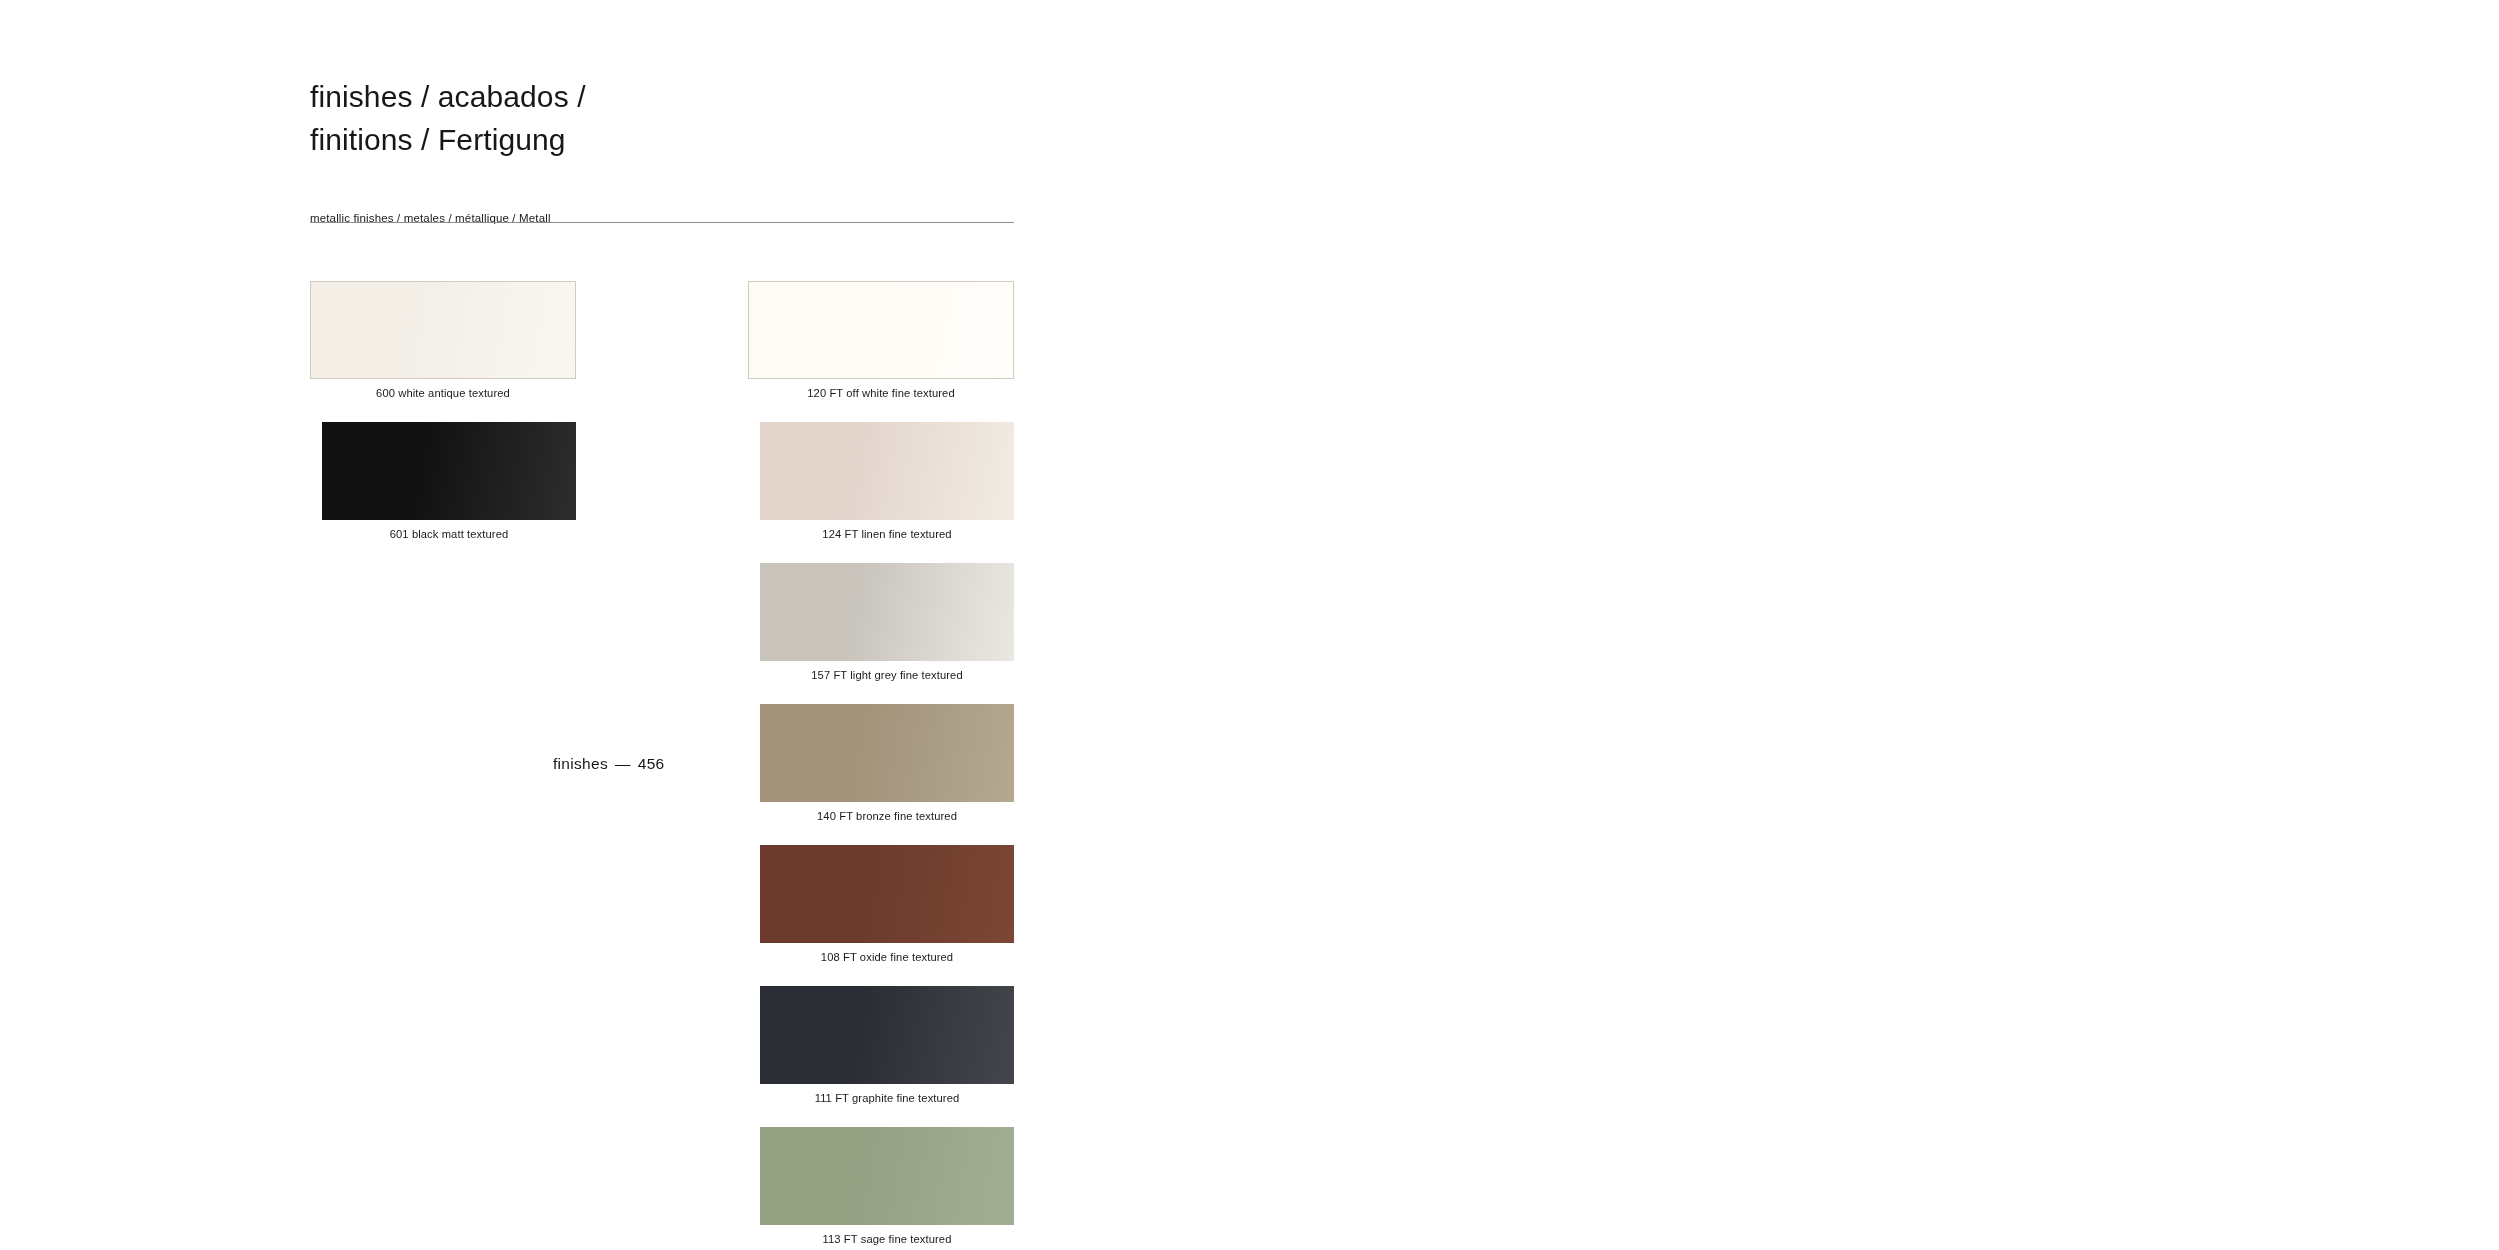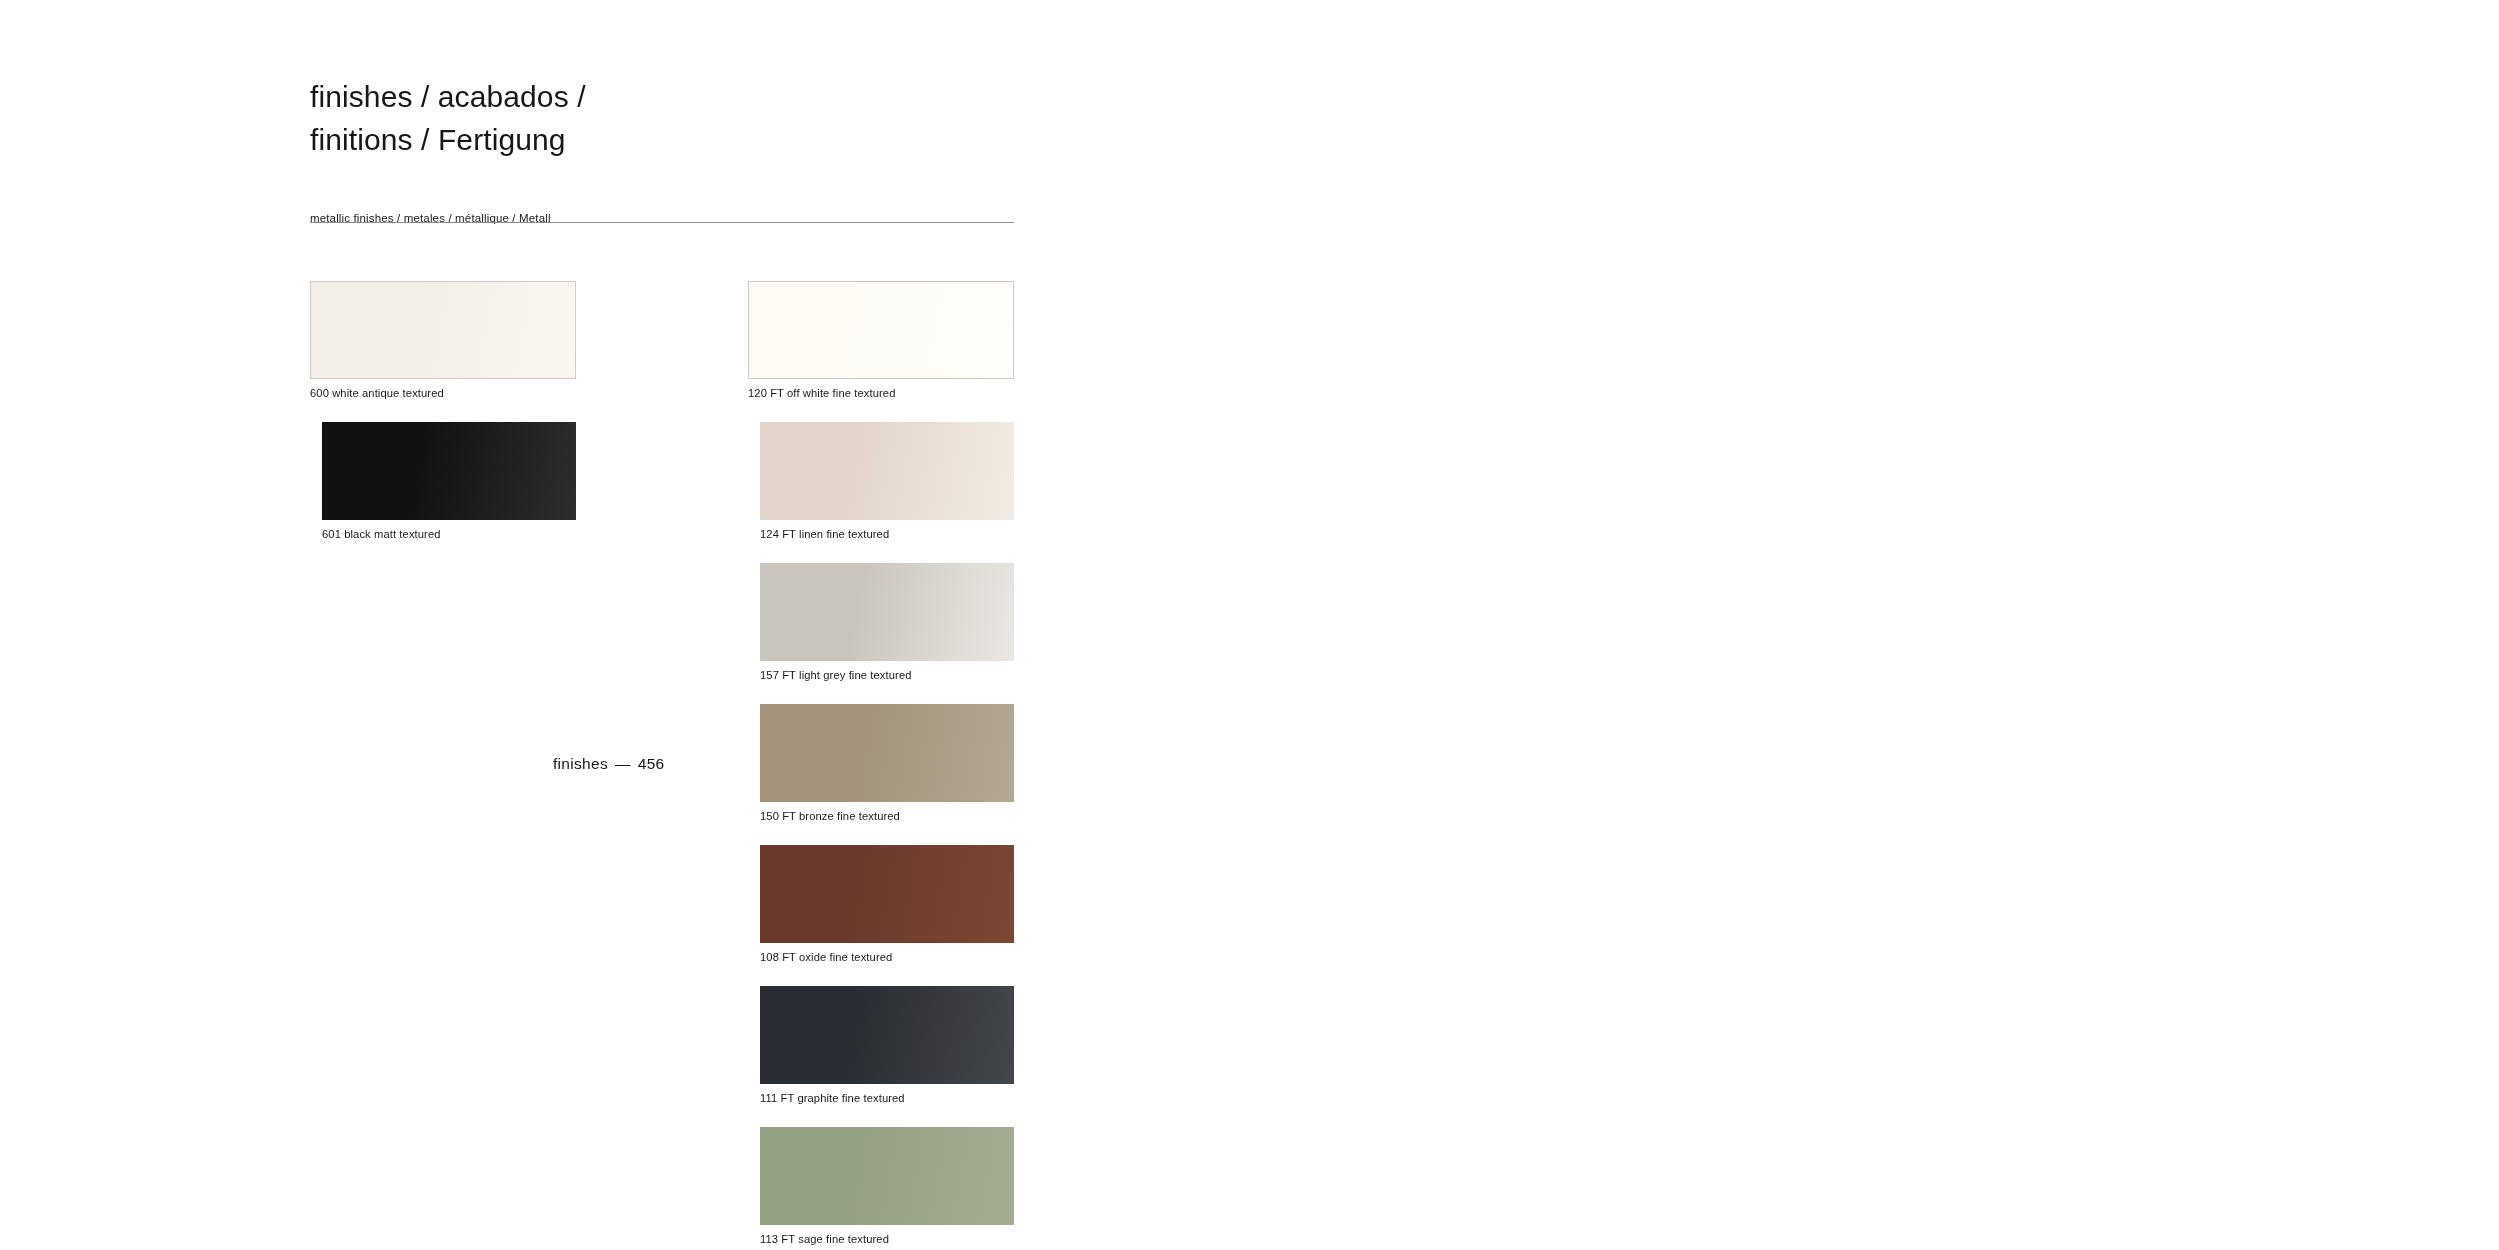--- a/index.html
+++ b/index.html
@@ -50,21 +50,21 @@
     color: #1a1a1a;
     white-space: nowrap;
   }
   .section-rule {
     position: absolute;
     height: 1px;
     background: #8d8d8d;
   }
 
   
-  .swatch-col { position: absolute; }
+  .swatch-col { position: absolute; text-align: center; }
 
   .swatch-item { position: relative; }
 
   .swatch-chip {
     width: 100%;
     height: 98px;
     background-color: #eeeeee;
     background-repeat: no-repeat;
     background-size: 100% 100%;
   }
@@ -125,21 +125,21 @@
         <div class="swatch-item">
           <div class="swatch-chip" style="background: linear-gradient(100deg, rgb(227, 213, 204) 0%, rgb(227, 213, 204) 38%, rgb(242, 236, 228) 100%);"></div>
           <div class="swatch-label">124 FT linen fine textured</div>
         </div>
         <div class="swatch-item">
           <div class="swatch-chip" style="background: linear-gradient(100deg, rgb(201, 197, 189) 0%, rgb(201, 197, 189) 38%, rgb(235, 232, 227) 100%);"></div>
           <div class="swatch-label">157 FT light grey fine textured</div>
         </div>
         <div class="swatch-item">
           <div class="swatch-chip" style="background: linear-gradient(100deg, rgb(162, 147, 122) 0%, rgb(162, 147, 122) 38%, rgb(180, 168, 145) 100%);"></div>
-          <div class="swatch-label">150 FT bronze fine textured</div>
+          <div class="swatch-label">140 FT bronze fine textured</div>
         </div>
         <div class="swatch-item">
           <div class="swatch-chip" style="background: linear-gradient(100deg, rgb(107, 58, 44) 0%, rgb(107, 58, 44) 38%, rgb(124, 71, 52) 100%);"></div>
           <div class="swatch-label">108 FT oxide fine textured</div>
         </div>
         <div class="swatch-item">
           <div class="swatch-chip" style="background: linear-gradient(100deg, rgb(43, 45, 52) 0%, rgb(43, 45, 52) 38%, rgb(67, 70, 75) 100%);"></div>
           <div class="swatch-label">111 FT graphite fine textured</div>
         </div>
         <div class="swatch-item">

